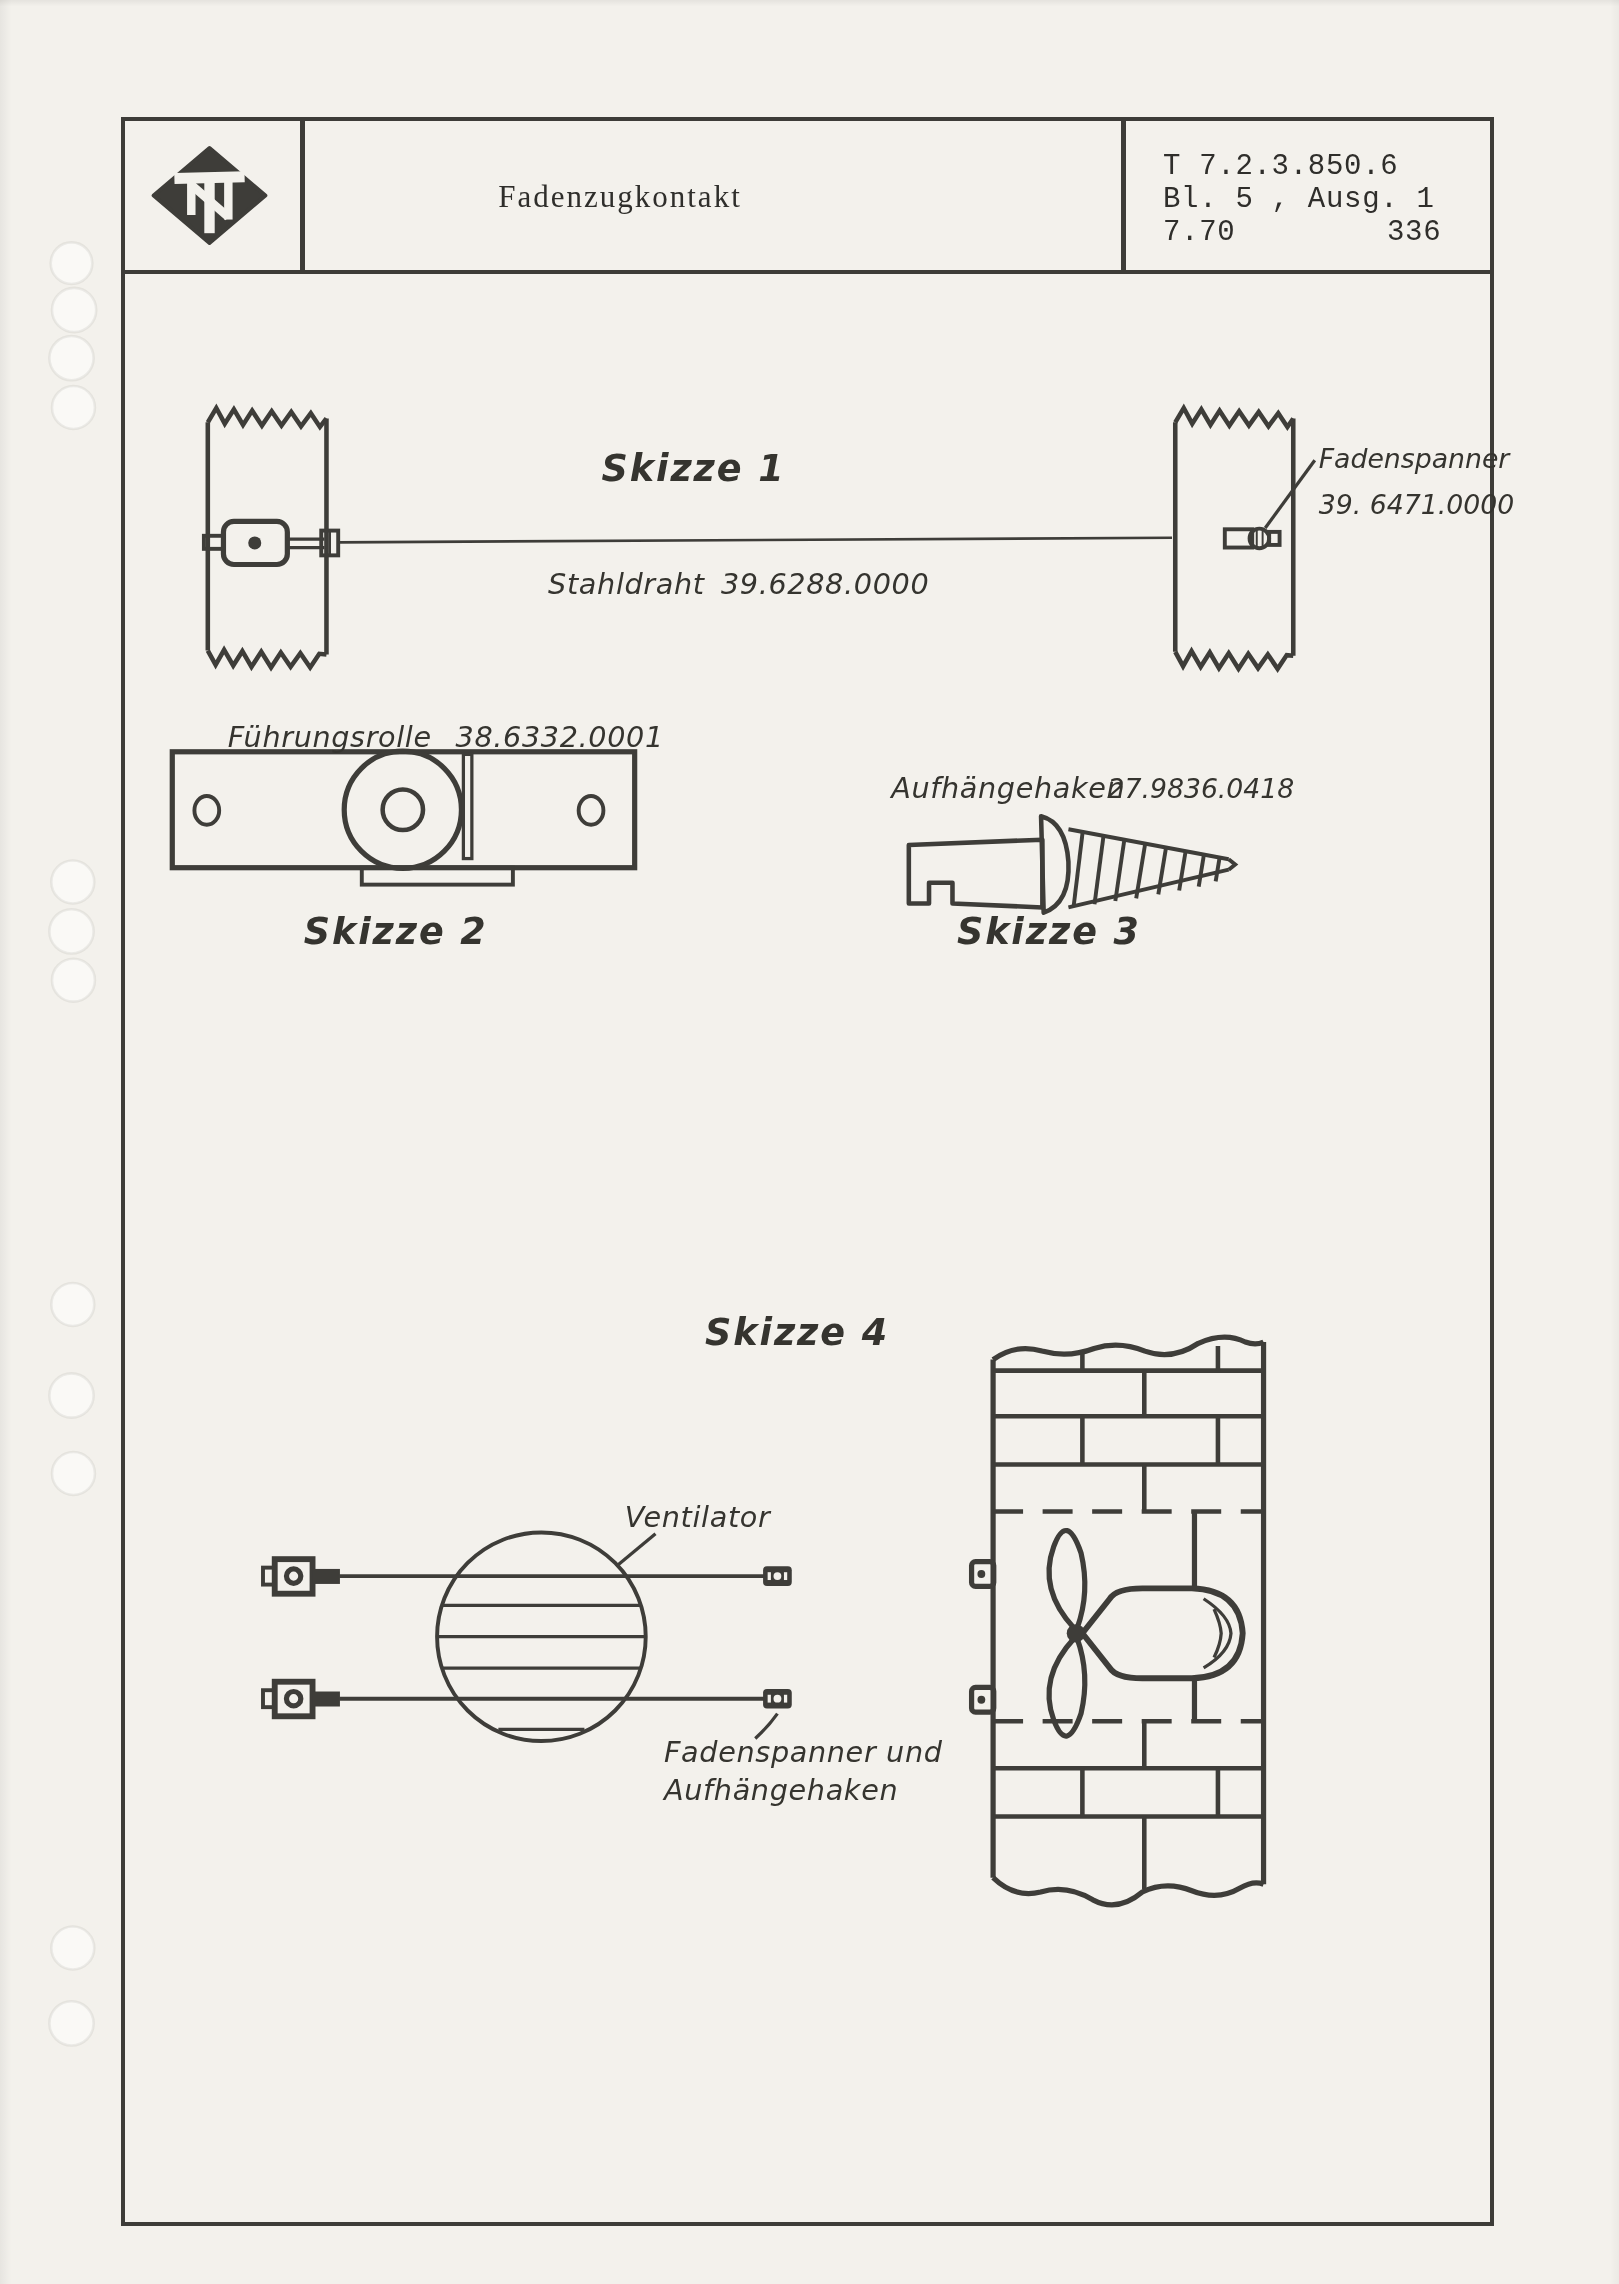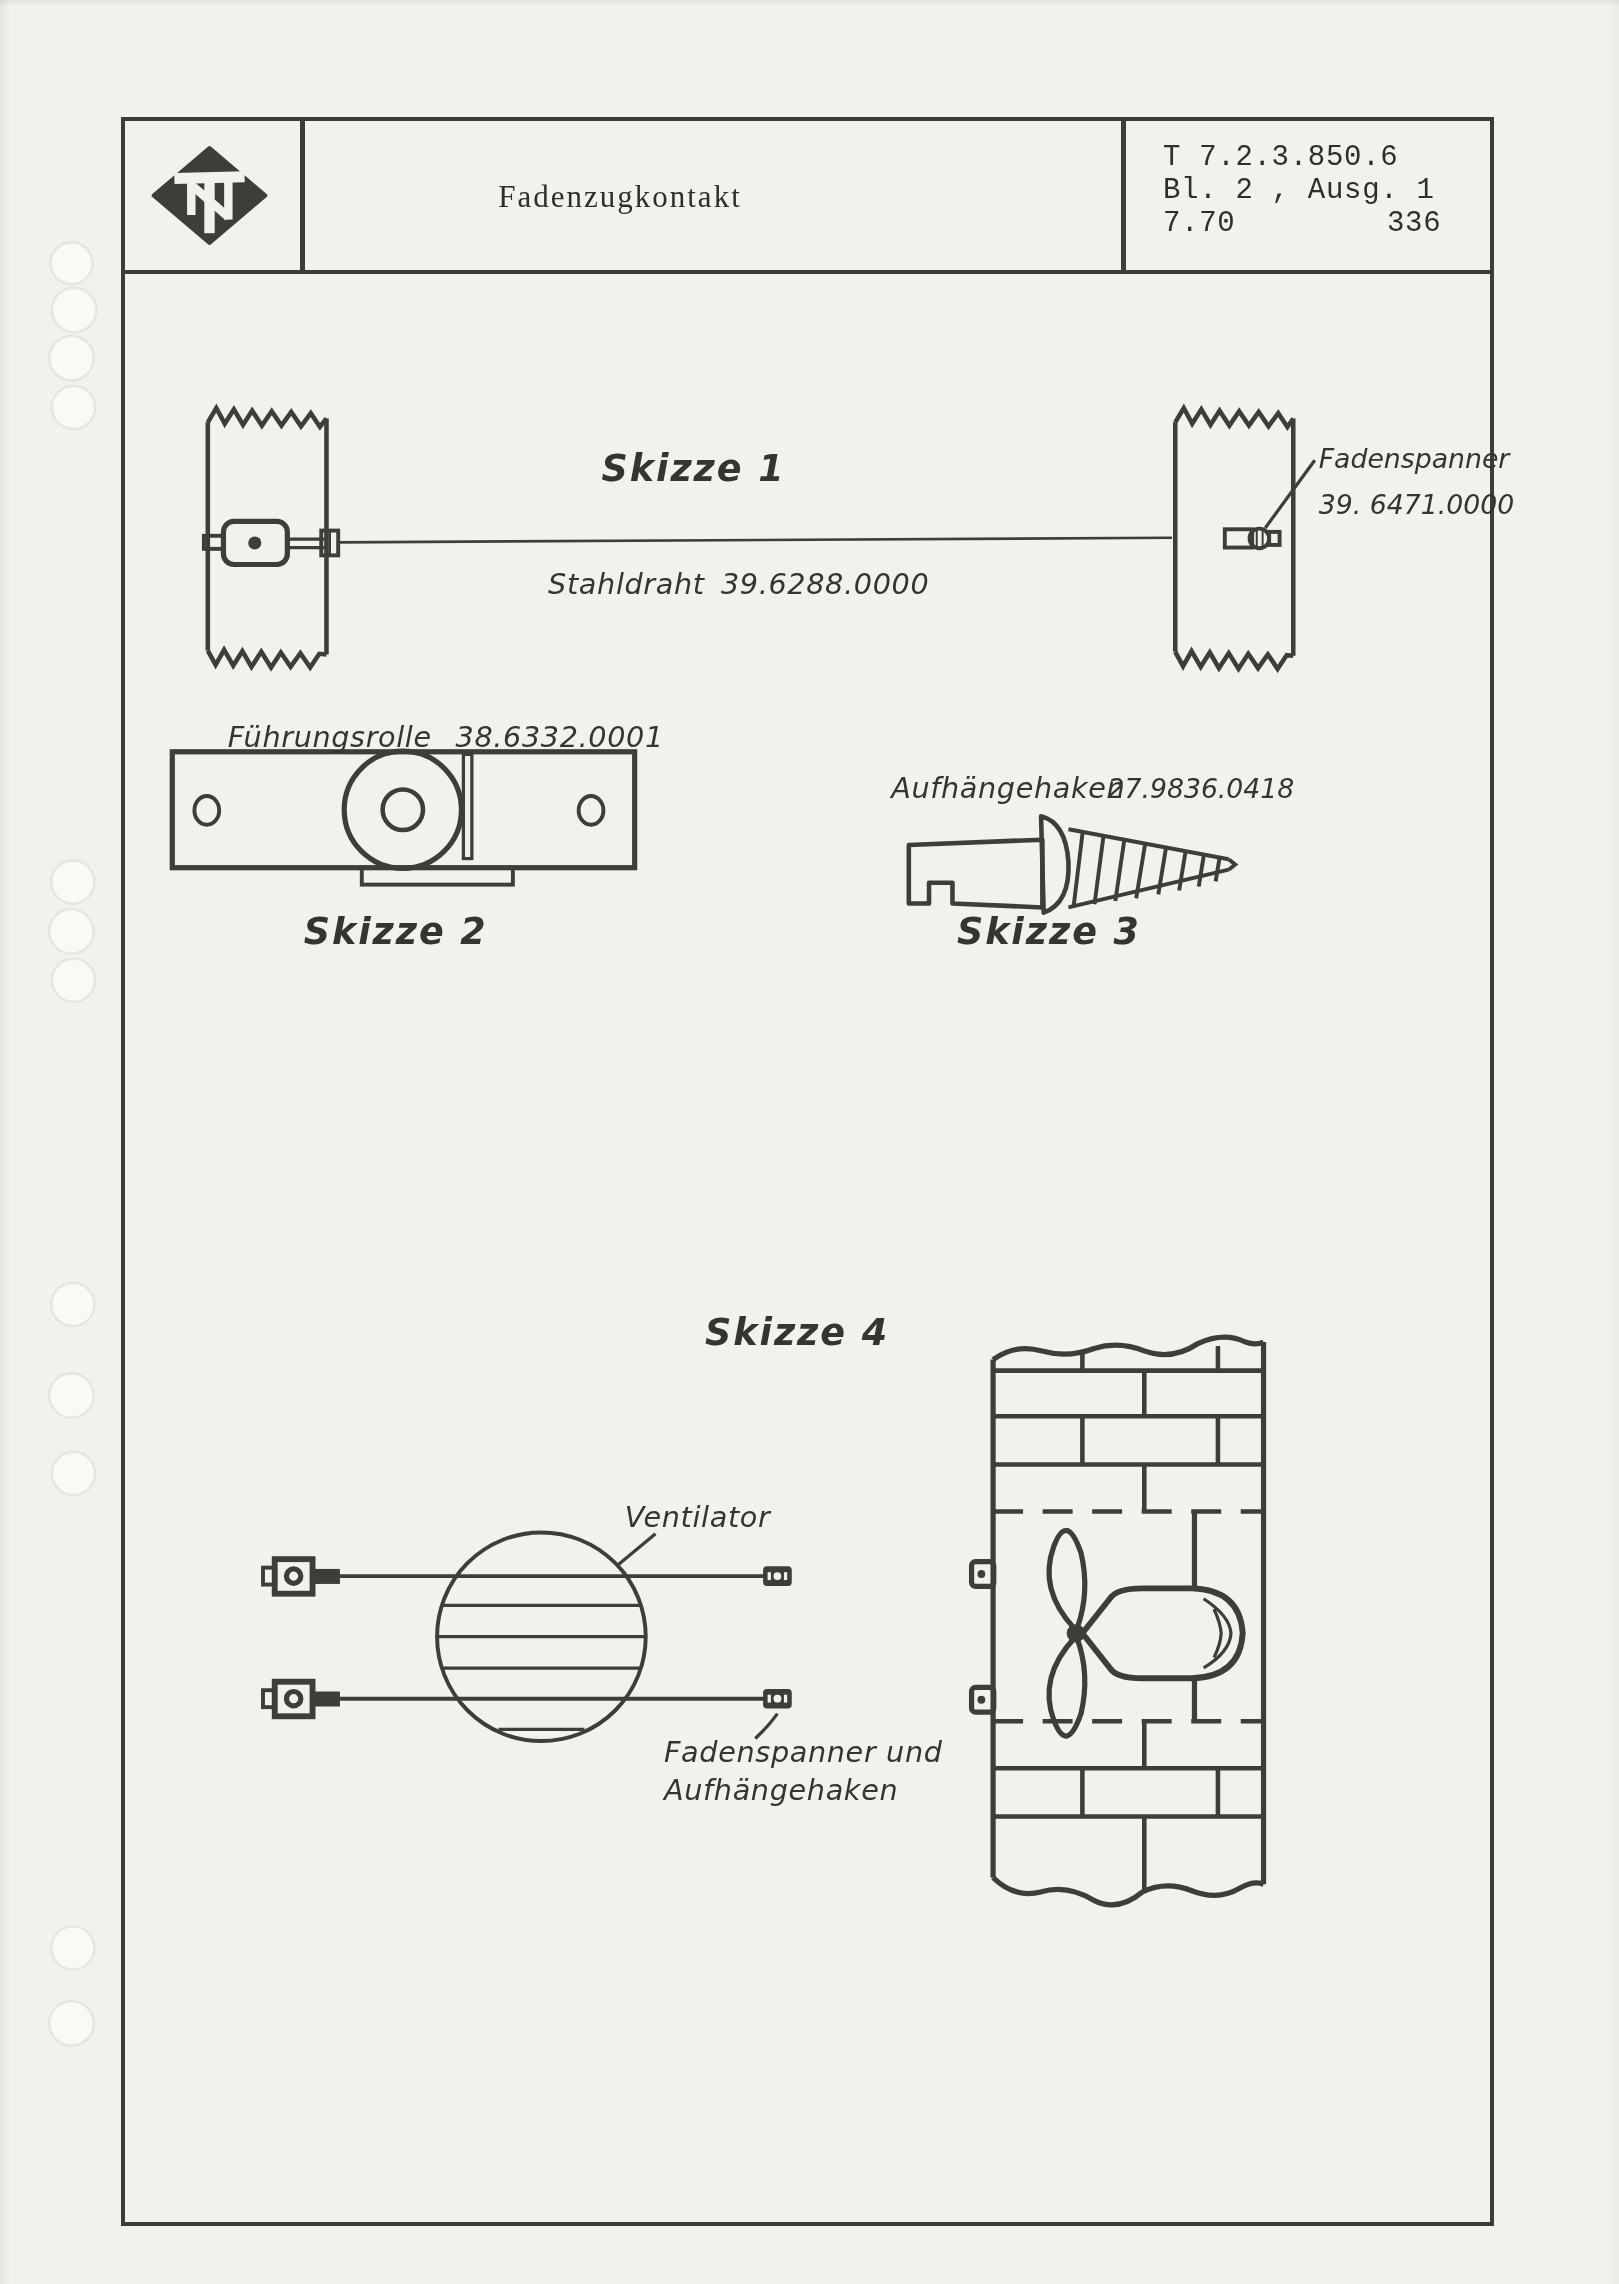--- a/index.html
+++ b/index.html
@@ -35,21 +35,21 @@
     position:absolute;left:280px;top:55px;width:430px;height:42px;
     text-align:center;
     font-family:Liberation Serif, serif;
     font-size:31px;letter-spacing:2px;color:#2f2e2b;line-height:42px;
     white-space:nowrap;
   }
   .doc-cell{
     position:absolute;left:1038px;top:19.6px;width:290px;height:117px;
     font-family:"Liberation Mono",monospace;
     font-size:29px;letter-spacing:0.7px;color:#2f2e2b;
-    display:flex;flex-direction:column;justify-content:flex-start;
+    display:flex;flex-direction:column;justify-content:center;
   }
   .doc-line{white-space:nowrap;}
   .doc-line-split{display:flex;justify-content:space-between;padding-right:11.7px;}
   svg{position:absolute;overflow:visible;}
   .ink{stroke:#3e3d39;fill:none;}
   .handtext{
     font-family:"DejaVu Sans",sans-serif;font-style:italic;font-weight:500;
     fill:#35342f;
   }
   .sk-title{font-size:56px;font-weight:600;letter-spacing:3px;}
@@ -91,21 +91,21 @@
           <path d="M60 58 L119 109" stroke-width="13"></path>
           <path d="M119 55 L119 113" stroke-width="13"></path>
           <path d="M90 54 L90 134" stroke-width="16"></path>
         </g>
       </svg>
 
       <div class="title-cell">Fadenzugkontakt</div>
 
       <div class="doc-cell">
         <div class="doc-line">T 7.2.3.850.6</div>
-        <div class="doc-line">Bl. 2 , Ausg. 1</div>
+        <div class="doc-line">Bl. 5 , Ausg. 1</div>
         <div class="doc-line doc-line-split">
           <span>7.70</span>
           <span>336</span>
         </div>
       </div>
     </div>
   </div>
 
   <svg style="left:183px;top:365px;width:1330px;height:339px" viewBox="280 560 2040 520">
 

